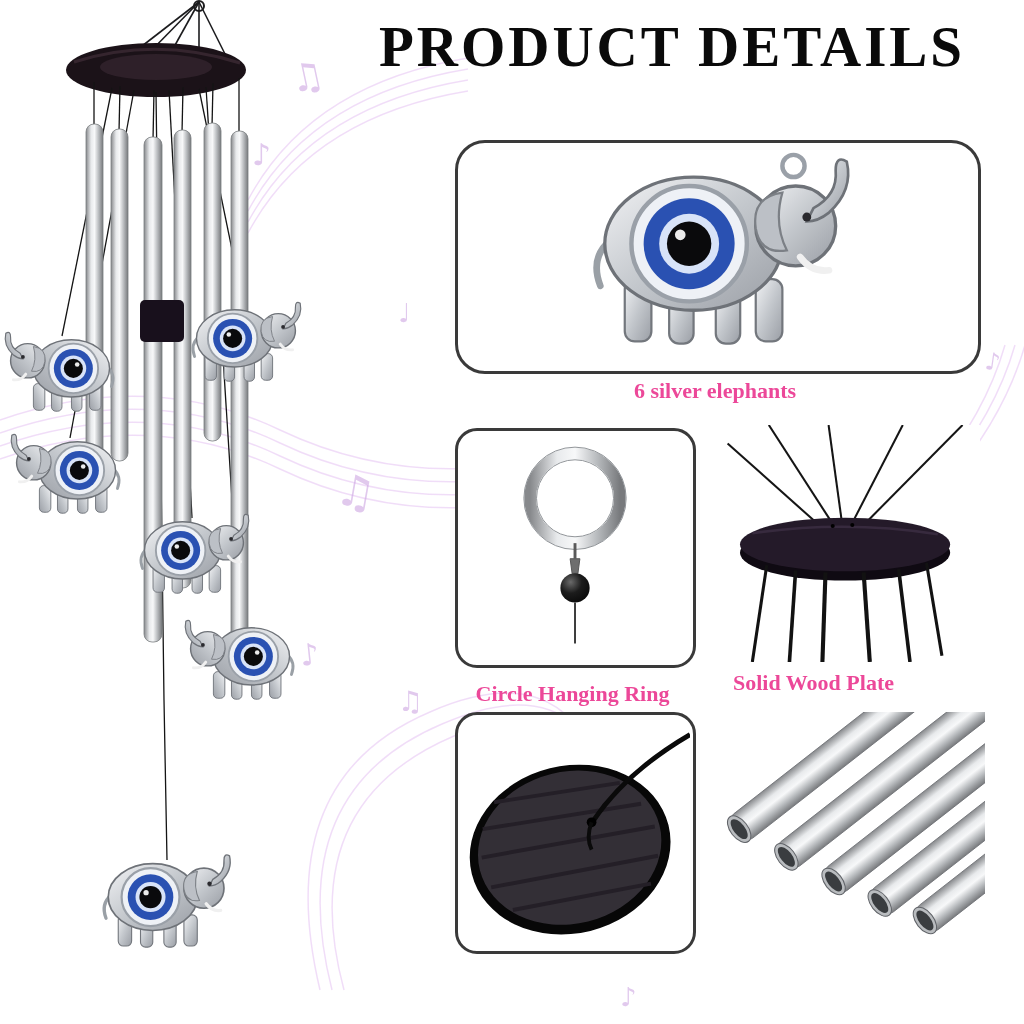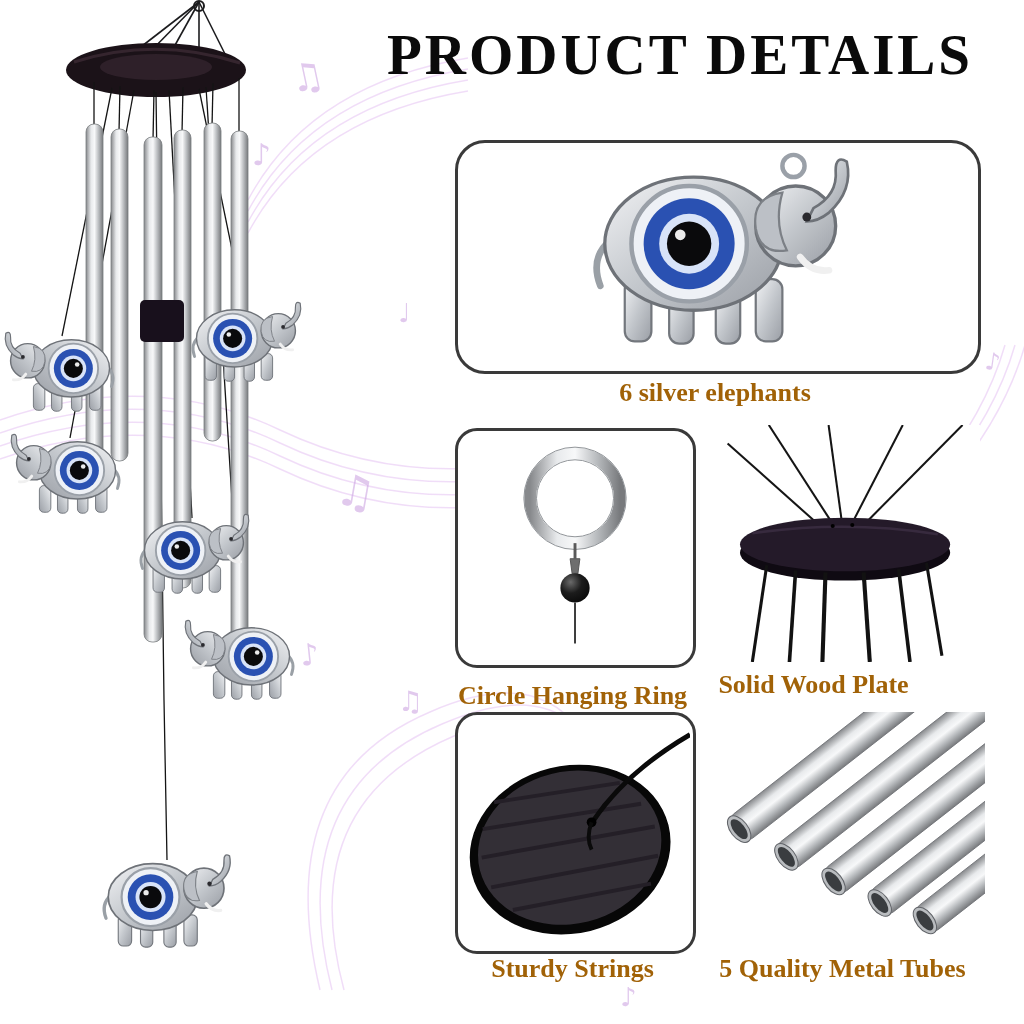--- a/index.html
+++ b/index.html
@@ -1,31 +1,31 @@
 <!DOCTYPE html>
 <html><head>
 <meta charset="utf-8">
 <style>
   html,body{margin:0;padding:0;}
   body{width:1024px;height:1024px;background:#fff;font-family:"Liberation Serif",serif;}
   .stage{position:relative;width:1024px;height:1024px;background:#ffffff;overflow:hidden;}
   .bg-waves{position:absolute;left:0;top:0;z-index:0;}
   .note{position:absolute;z-index:0;color:#c99ee0;opacity:.55;font-family:"DejaVu Sans",sans-serif;line-height:1;}
   .chime{position:absolute;left:-6px;top:0;width:362px;height:1004px;z-index:1;}
-  .title{position:absolute;left:330px;top:14px;width:684px;margin:8px;text-align:center;
+  .title{position:absolute;left:330px;top:14px;width:684px;margin:0;text-align:center;
          font-size:57px;font-weight:bold;letter-spacing:3px;color:#0a0a0a;z-index:2;
          font-family:"Liberation Serif",serif;}
   .card{position:absolute;background:#fff;z-index:2;display:flex;align-items:center;justify-content:center;}
   .bordered{border:3px solid #3a3a3a;}
   .card-elephant{left:455px;top:140px;width:520px;height:228px;border-radius:30px;}
   .card-ring{left:455px;top:428px;width:235px;height:234px;border-radius:22px;}
   .card-plate{left:705px;top:425px;width:275px;height:237px;}
   .card-strings{left:455px;top:712px;width:235px;height:236px;border-radius:22px;overflow:hidden;}
   .card-tubes{left:705px;top:712px;width:280px;height:236px;overflow:hidden;}
-  .caption{position:absolute;z-index:2;text-align:center;font-weight:bold;font-size:26px;color:#a16207;
+  .caption{position:absolute;z-index:2;text-align:center;font-weight:bold;font-size:22px;color:#ec4899;
            font-family:"Liberation Serif",serif;}
   .cap-elephants{left:455px;top:378px;width:520px;}
   .cap-ring{left:448px;top:670px;width:249px;margin-top:11px;}
   .cap-plate{left:671px;top:670px;width:285px;}
   .cap-strings{left:448px;top:954px;width:249px;}
   .cap-tubes{left:695px;top:954px;width:295px;}
 </style>
 </head>
 <body>
 
@@ -223,21 +223,20 @@
           <path d="M22 118 L202 130"></path>
           <path d="M24 150 L198 160"></path>
           <path d="M40 178 L184 186"></path>
         </g>
       </g>
       <path d="M235 14 Q170 52 136 102" stroke="#0a0a0a" stroke-width="5" fill="none"></path>
       <circle cx="134" cy="104" r="5" fill="#000"></circle>
       <path d="M134 104 Q128 120 134 132" stroke="#0a0a0a" stroke-width="4" fill="none"></path>
     </svg>
   </div>
-  <div class="caption cap-strings">Sturdy Strings</div>
 
   <div class="card card-tubes">
     <svg width="280" height="236" viewBox="0 0 263 230">
       <g transform="translate(26 116) rotate(-38)">
         <rect x="2" y="-15" width="330" height="30" rx="6" fill="url(#tubeGV)" stroke="#6f7276" stroke-width="0.8"></rect>
         <ellipse cx="3" cy="0" rx="8.5" ry="15" fill="#b9bcbf" stroke="#606368" stroke-width="1"></ellipse>
         <ellipse cx="3" cy="0" rx="5.5" ry="11.5" fill="#3a3d40"></ellipse>
       </g>
       <g transform="translate(72 143) rotate(-38)">
         <rect x="2" y="-15" width="330" height="30" rx="6" fill="url(#tubeGV)" stroke="#6f7276" stroke-width="0.8"></rect>
@@ -254,15 +253,14 @@
         <ellipse cx="3" cy="0" rx="8.5" ry="15" fill="#b9bcbf" stroke="#606368" stroke-width="1"></ellipse>
         <ellipse cx="3" cy="0" rx="5.5" ry="11.5" fill="#3a3d40"></ellipse>
       </g>
       <g transform="translate(207 205) rotate(-38)">
         <rect x="2" y="-15" width="330" height="30" rx="6" fill="url(#tubeGV)" stroke="#6f7276" stroke-width="0.8"></rect>
         <ellipse cx="3" cy="0" rx="8.5" ry="15" fill="#b9bcbf" stroke="#606368" stroke-width="1"></ellipse>
         <ellipse cx="3" cy="0" rx="5.5" ry="11.5" fill="#3a3d40"></ellipse>
       </g>
     </svg>
   </div>
-  <div class="caption cap-tubes">5 Quality Metal Tubes</div>
 
 </div>
 
 </body></html>

